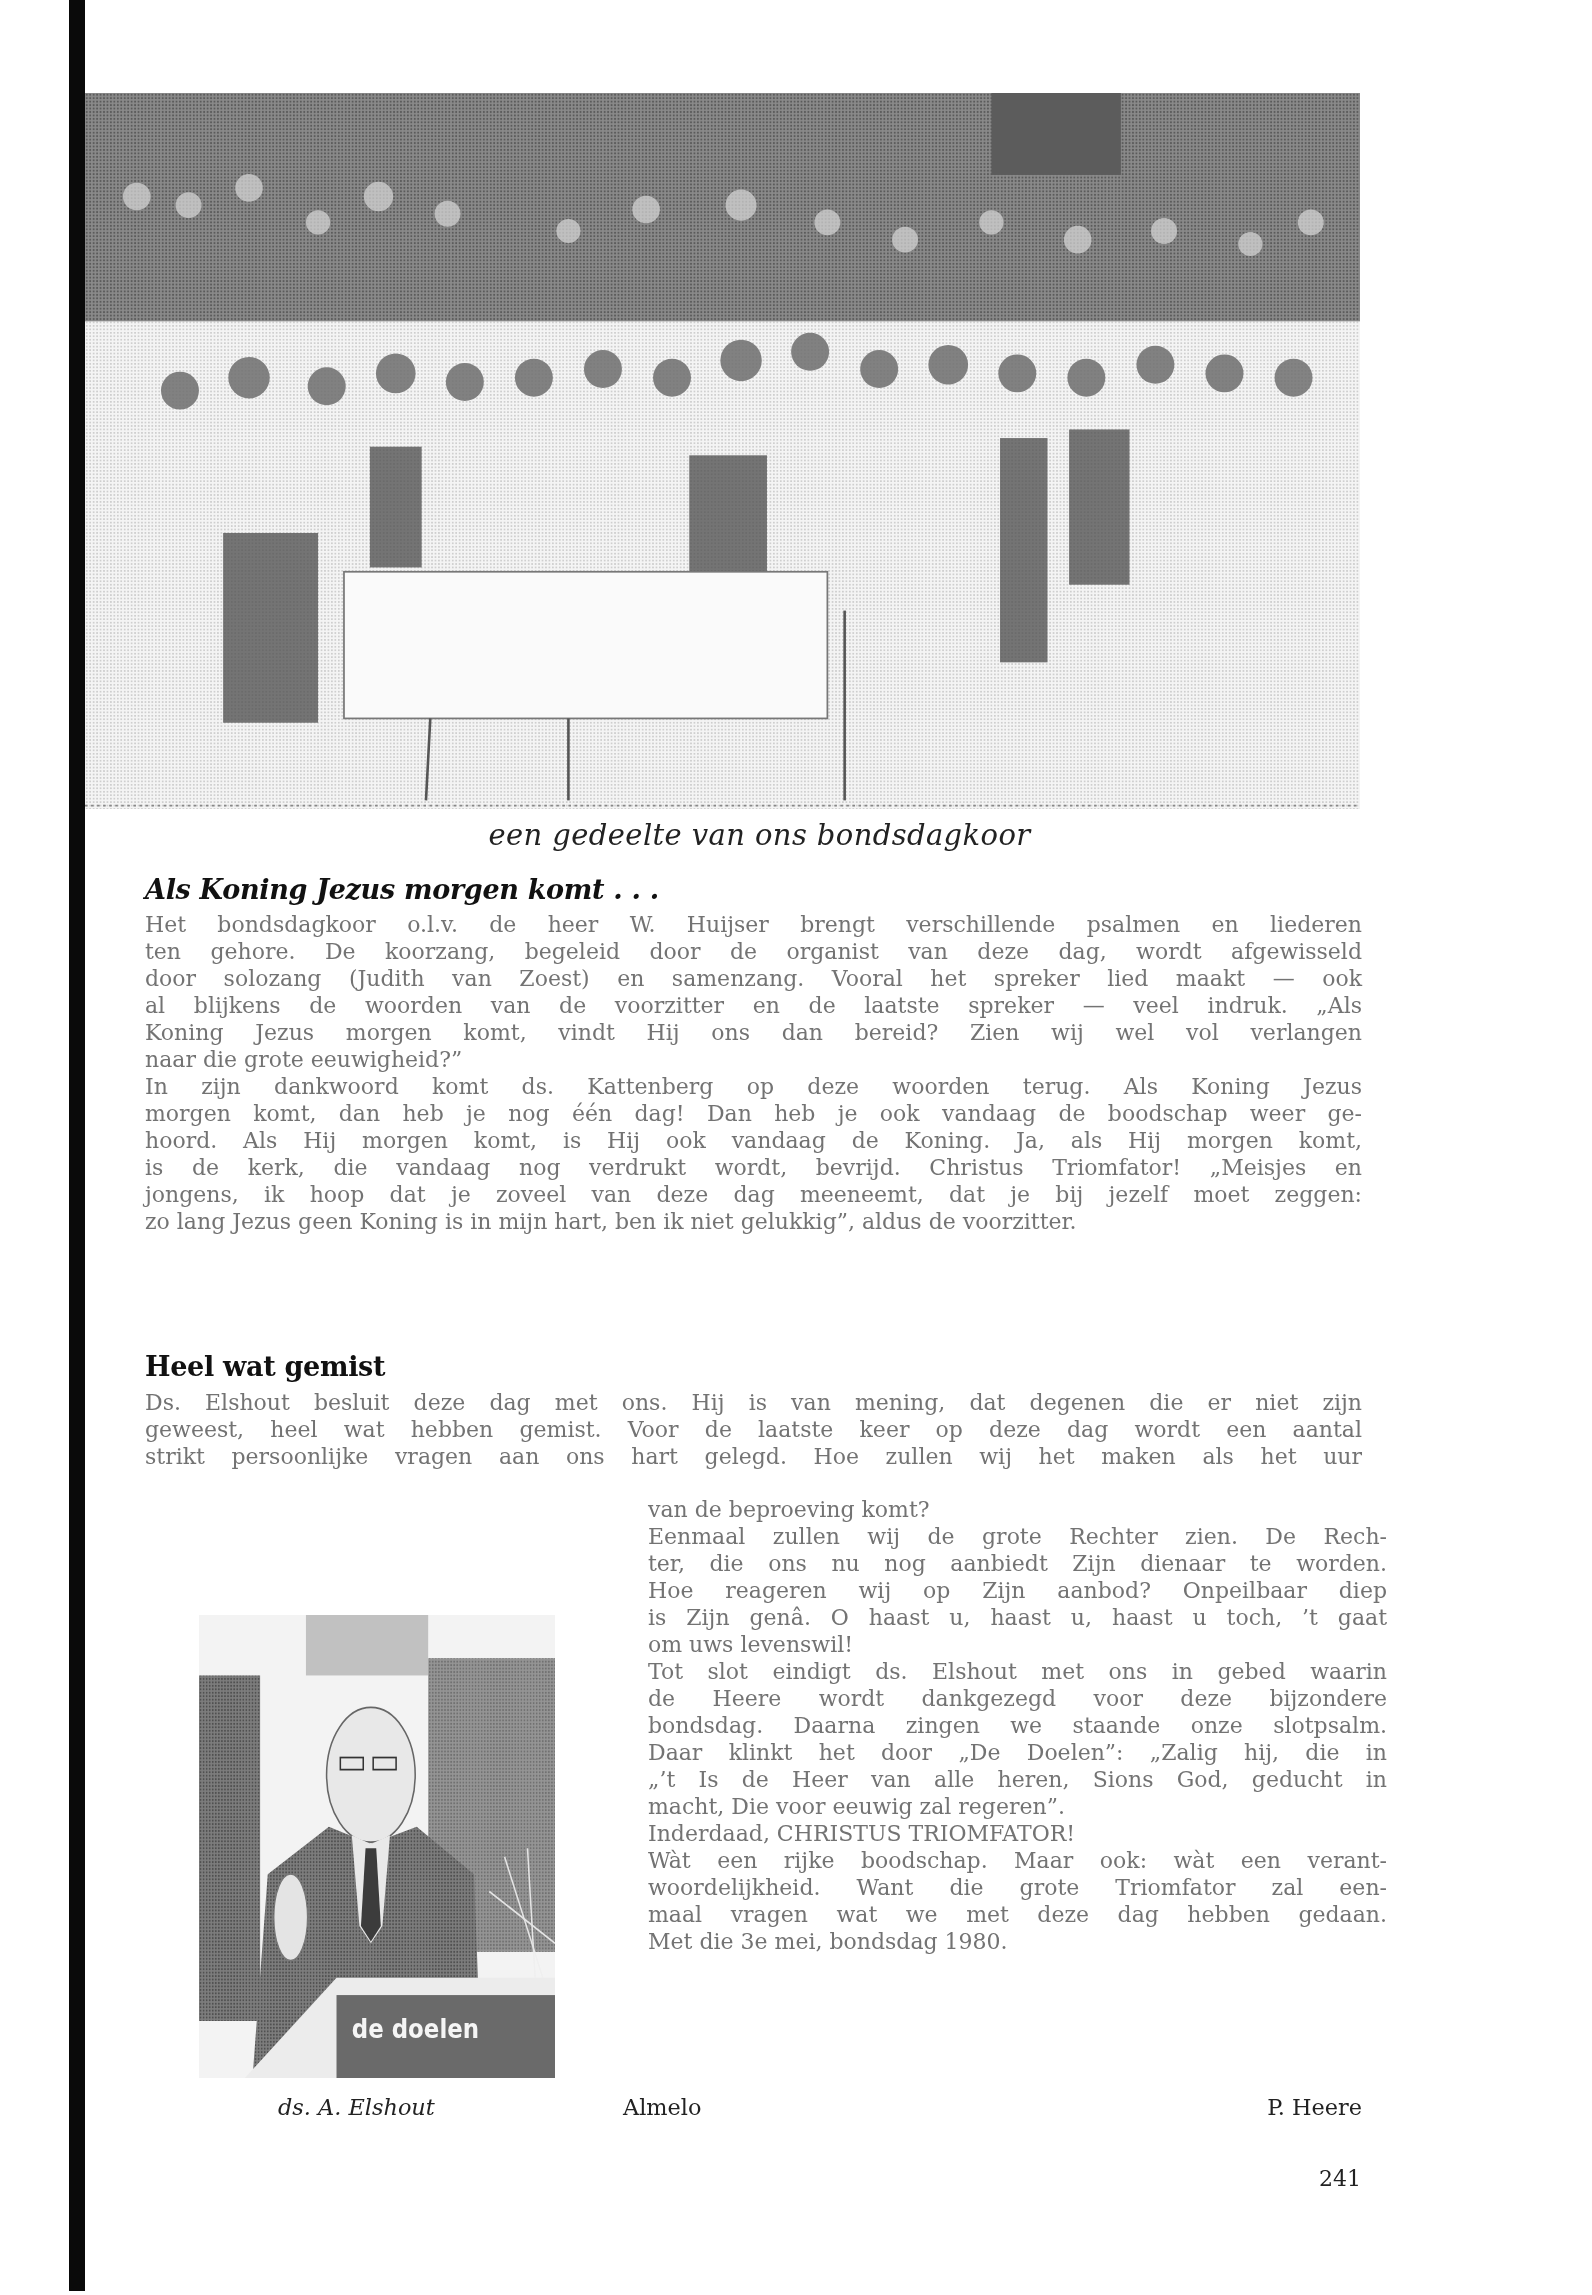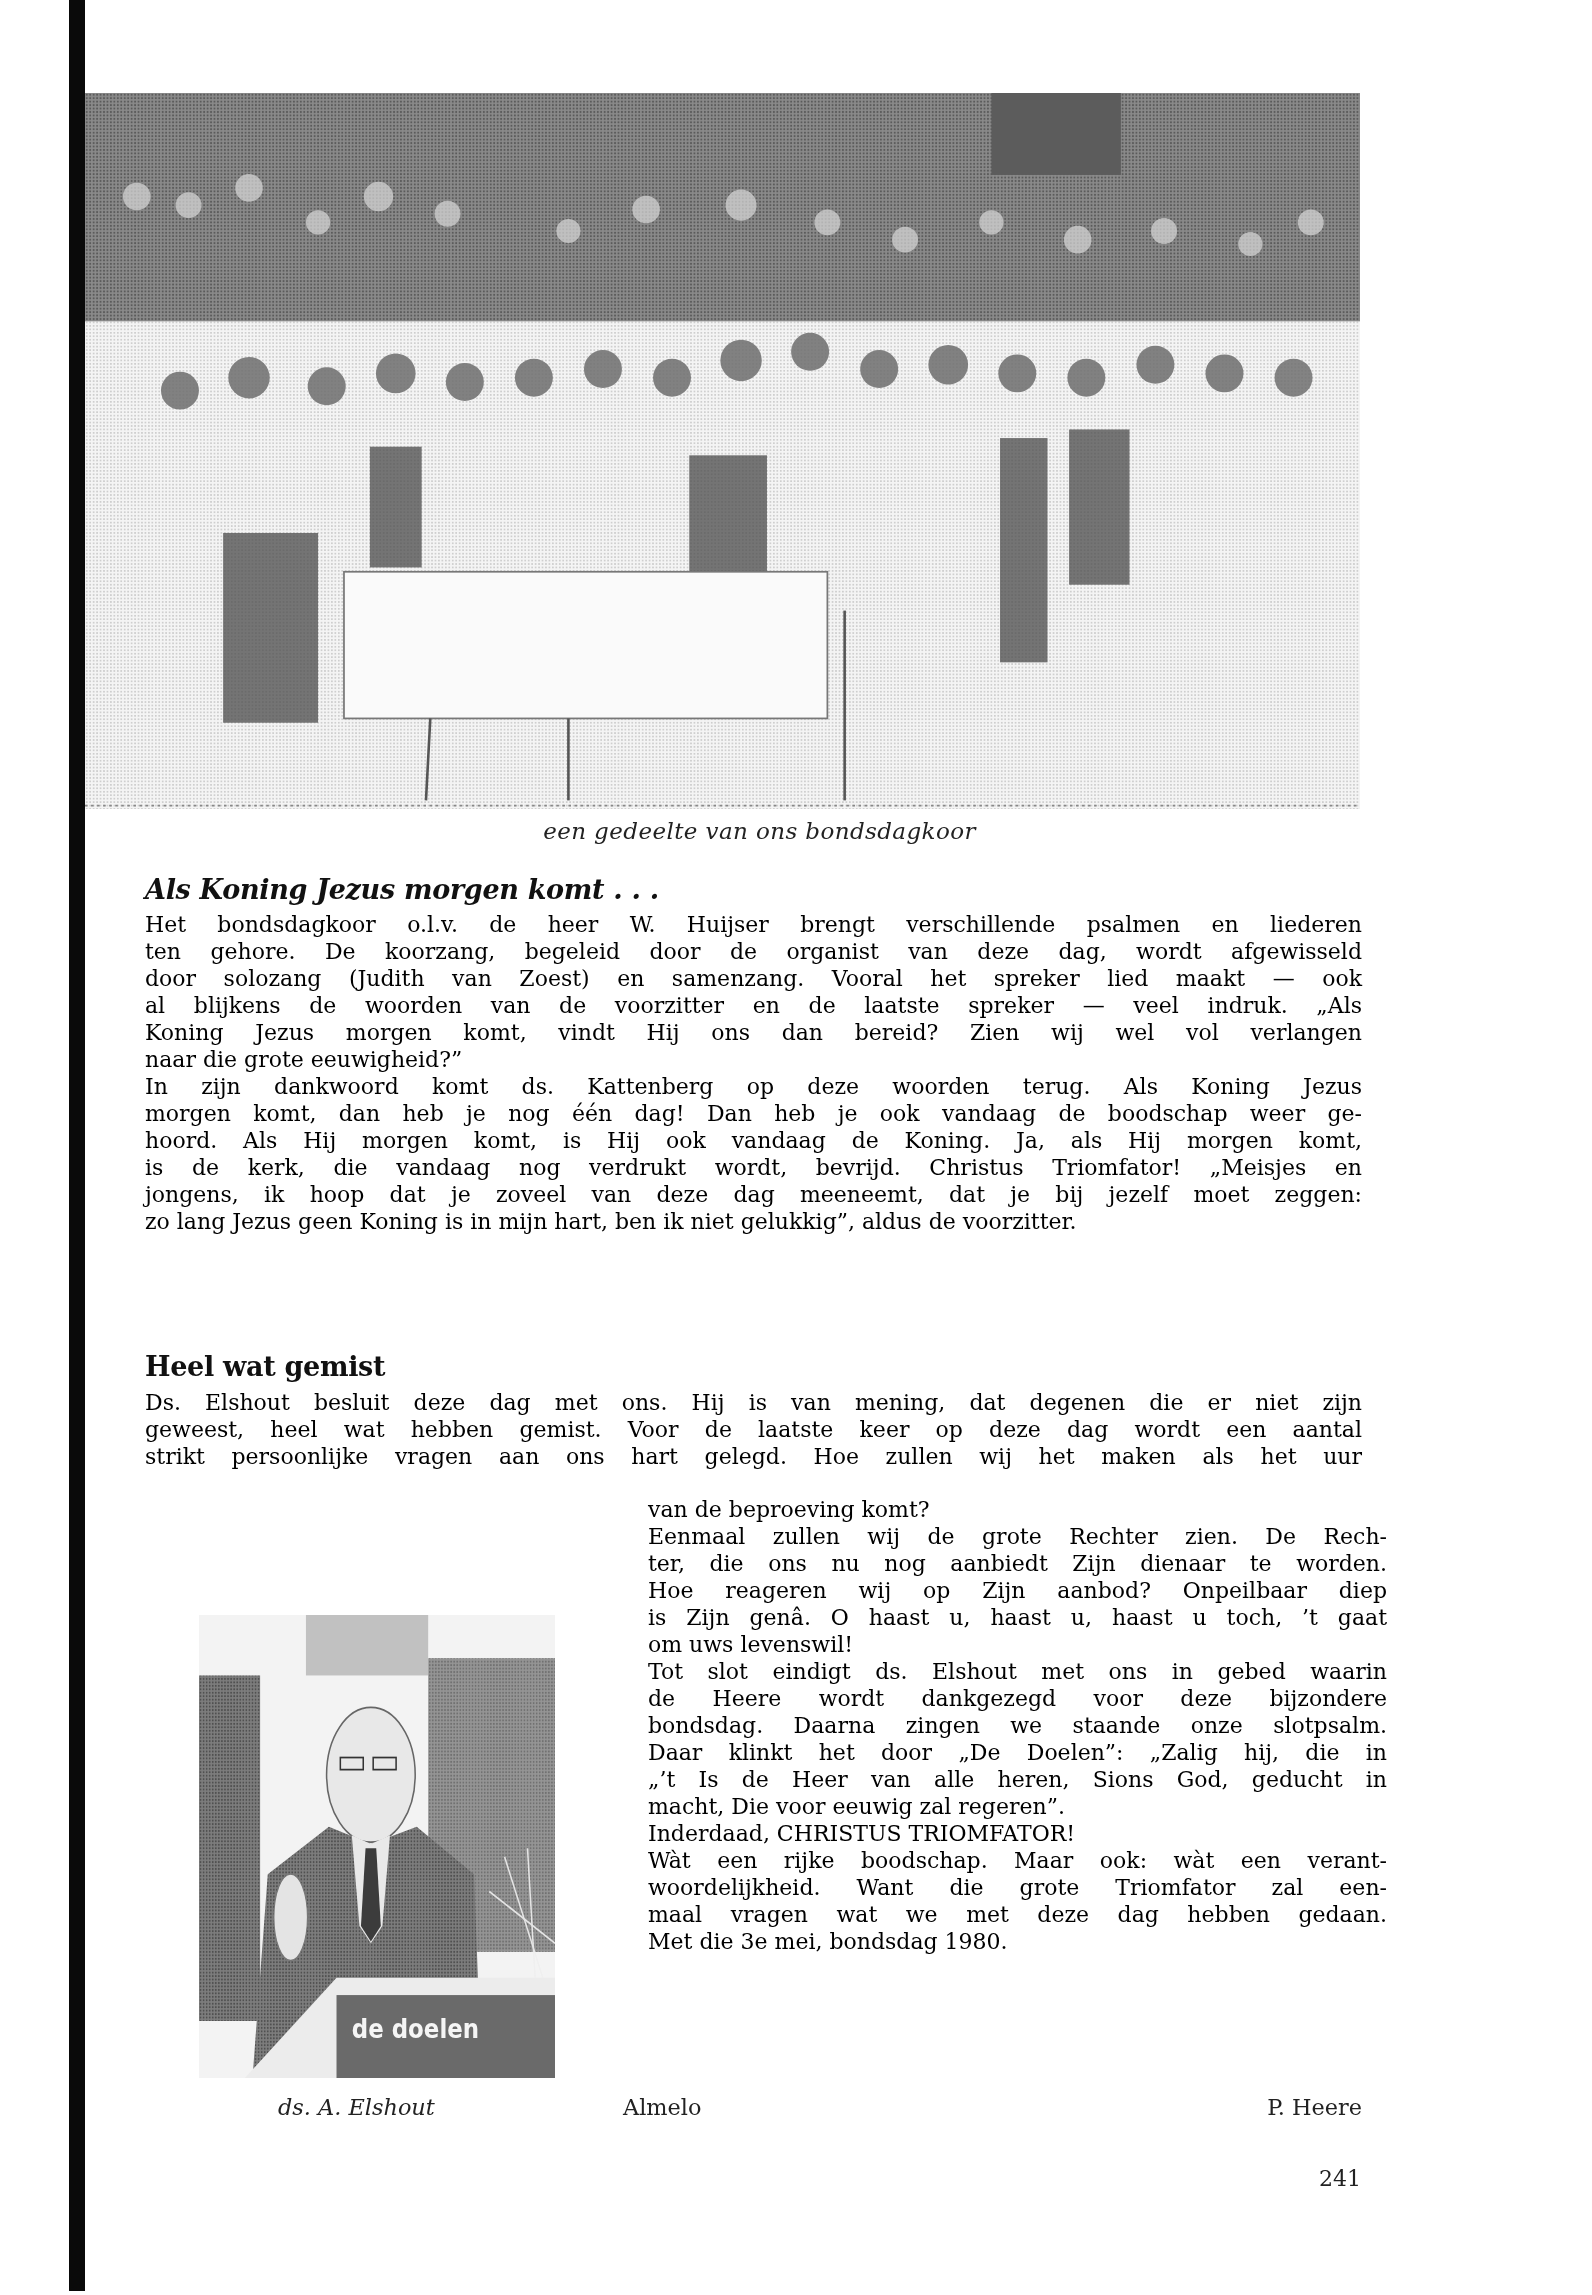--- a/index.html
+++ b/index.html
@@ -11,31 +11,31 @@
     .binding-bar { position: absolute; left: 69px; top: 0; width: 16.4px; height: 2291px; background: #0a0a0a; }
 
     
     .photo-main {
       position: absolute; left: 85px; top: 93px; width: 1275px; height: 716px;
       background: #ffffff; overflow: hidden;
     }
     .photo-main svg { width: 100%; height: 100%; display: block; }
     .caption-main {
       position: absolute; left: 0; width: 1519px; top: 818px; text-align: center;
-      font-style: italic; font-size: 23px; letter-spacing: 0.4px; color: #222;
+      font-style: italic; font-size: 29px; letter-spacing: 0.4px; color: #222;
     }
     .caption-main span { display: inline-block; margin-left: 0; }
 
     .heading {
       position: absolute; left: 145px; font-weight: bold;
       font-family: "DejaVu Serif", "Liberation Serif", serif;
       font-size: 27px; color: #111; letter-spacing: -0.3px;
     }
     .body-text {
-      position: absolute; font-size: 22px; line-height: 27px; color: #000000;
+      position: absolute; font-size: 22px; line-height: 27px; color: #737373;
       letter-spacing: 0px;
     }
     .body-text .line { display: block; white-space: nowrap; text-align: justify; text-align-last: justify; }
     .body-text .line.last { text-align-last: left; }
     .col-full { left: 145px; width: 1217px; }
     .col-right { left: 648px; width: 739px; }
 
     .photo-portrait {
       position: absolute; left: 164px; top: 1615px; width: 356px; height: 463px;
       background: #ffffff; overflow: hidden; margin-left: 35px;

